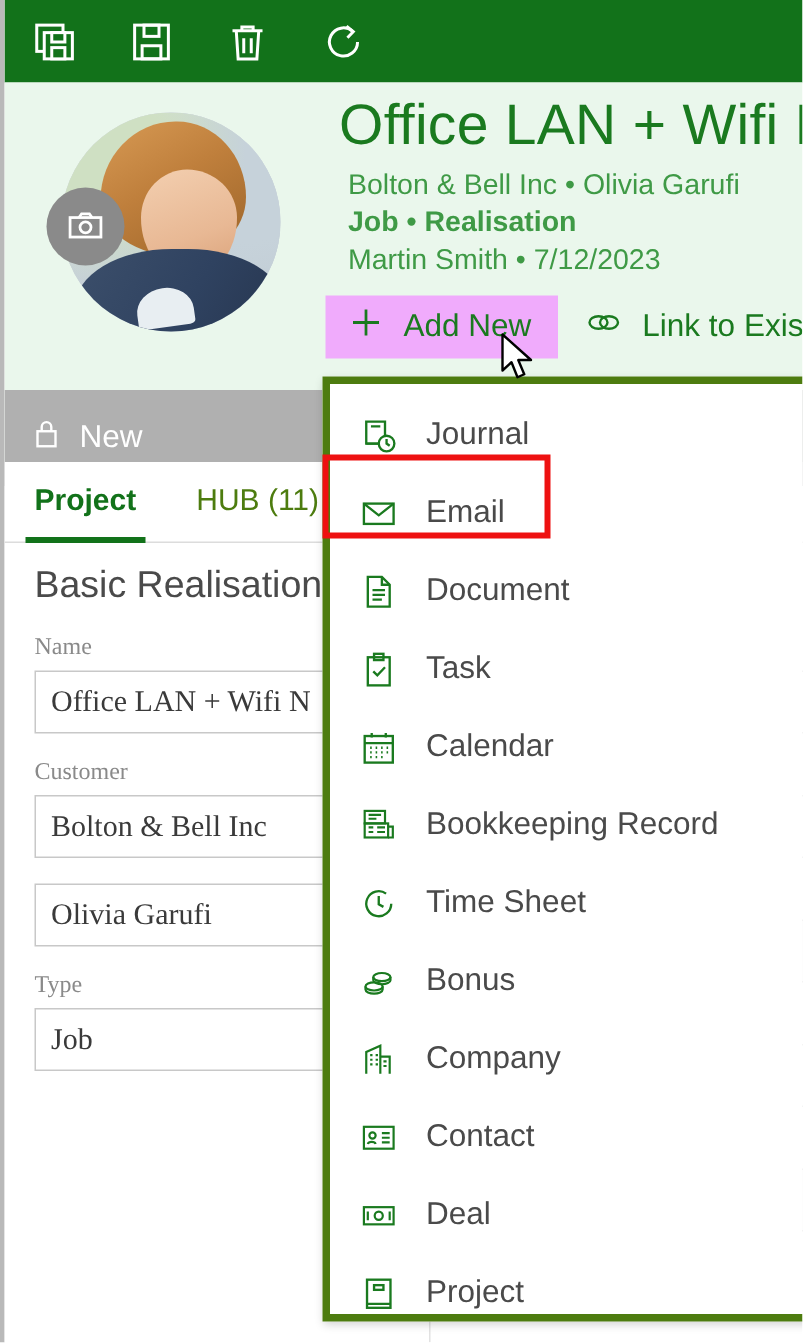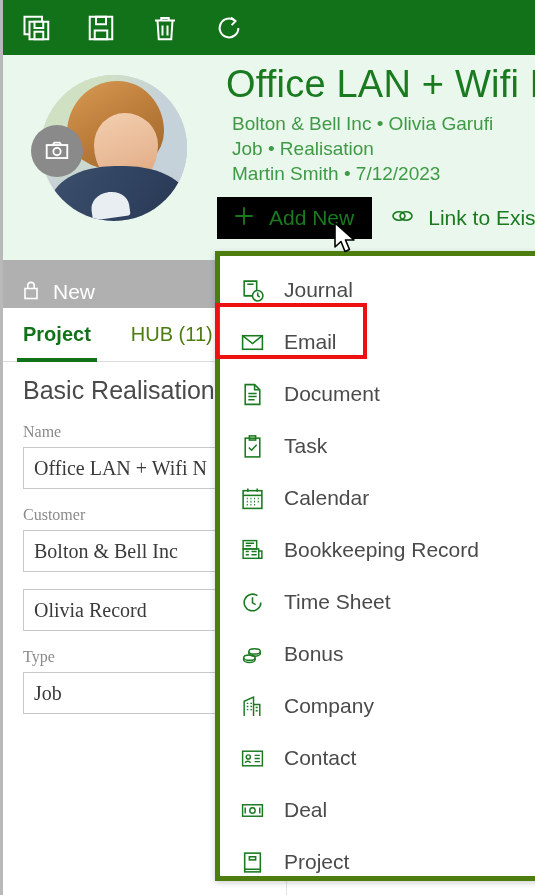--- a/index.html
+++ b/index.html
@@ -90,34 +90,34 @@
   .title {
     position: absolute; left: 223px; top: 8px;
     font-size: 38px; color: #1a7a1f; font-weight: 400;
     white-space: nowrap; letter-spacing: .2px;
   }
   .meta {
     position: absolute; left: 206px;
     font-size: 19px; color: #3f9a46; white-space: nowrap; margin-left: 23px;
   }
   .meta.l1 { top: 58px; }
-  .meta.l2 { top: 83px; }
+  .meta.l2 { top: 83px; font-weight: bold; }
   .meta.l3 { top: 108px; }
 
   .act-row {
     position: absolute; left: 214px; top: 142px;
     display: flex; align-items: stretch; height: 42px;
   }
   .act-btn {
     display: flex; align-items: center; gap: 12px;
     padding: 0 18px; cursor: pointer;
     font-size: 21px; color: #1a7a1f;
     white-space: nowrap;
   }
-  .act-btn.primary { background: #000000; padding-left: 14px; }
+  .act-btn.primary { background: #f0abfc; padding-left: 14px; }
 
   
   .status-strip {
     position: absolute; left: 0; top: 260px;
     width: 535px; height: 48px;
     background: #eaf7ec;
   }
   .status-pill {
     position: absolute; top: 0; height: 64px;
     background: #b0b0b0; display: flex; align-items: center;
@@ -325,21 +325,21 @@
         <div class="fld-label">Name</div>
         <div class="fld-input">Office LAN + Wifi N</div>
       </div>
 
       <div class="fld">
         <div class="fld-label">Customer</div>
         <div class="fld-input">Bolton &amp; Bell Inc</div>
       </div>
 
       <div class="fld">
-        <div class="fld-input">Olivia Record</div>
+        <div class="fld-input">Olivia Garufi</div>
       </div>
 
       <div class="fld">
         <div class="fld-label">Type</div>
         <div class="fld-input">Job</div>
       </div>
     </div>
 
     <div class="col-right">
       <div class="sec-title">timation</div>

